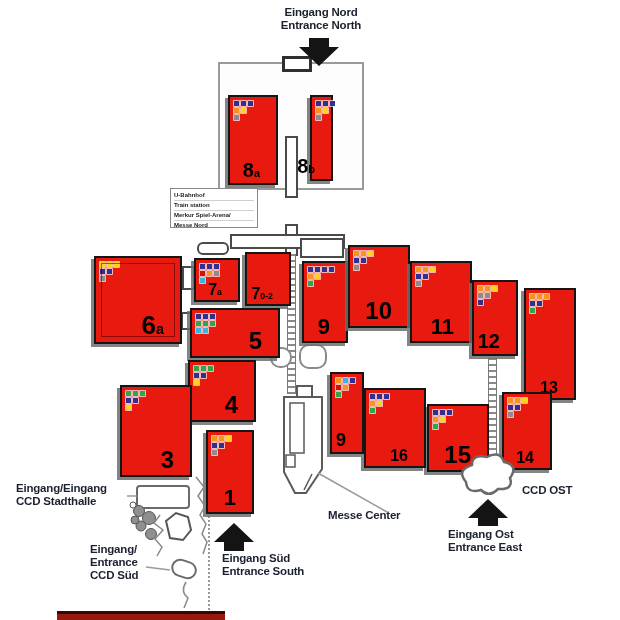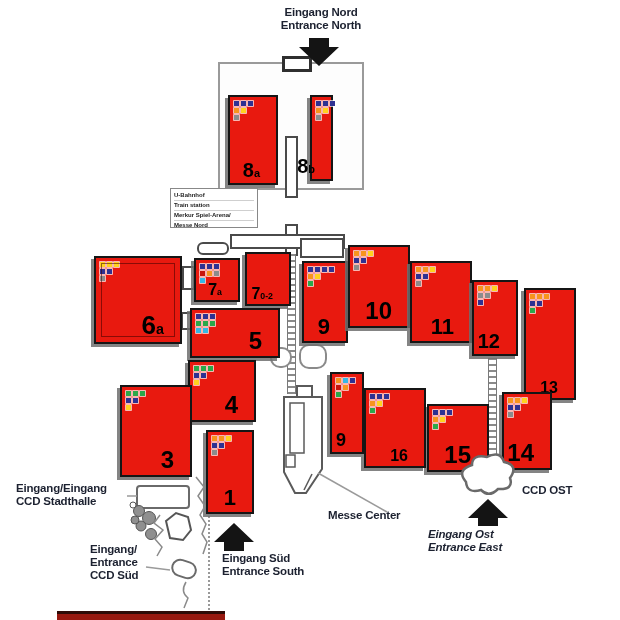--- a/index.html
+++ b/index.html
@@ -298,21 +298,21 @@
             <span class="ic" style="background: rgb(255, 210, 30);"></span>
           </div>
           <div class="irow">
             <span class="ic" style="background: rgb(46, 49, 146);"></span>
             <span class="ic" style="background: rgb(46, 49, 146);"></span>
           </div>
           <div class="irow">
             <span class="ic" style="background: rgb(140, 140, 140);"></span>
           </div>
         </div>
-        <div class="hlabel" style="font-size: 24px;">14</div>
+        <div class="hlabel" style="font-size: 16px;">14</div>
       </div>
       <div class="hall" style="left: 427px; top: 404px; width: 62px; height: 68px;">
         <div class="icons">
           <div class="irow">
             <span class="ic" style="background: rgb(46, 49, 146);"></span>
             <span class="ic" style="background: rgb(46, 49, 146);"></span>
             <span class="ic" style="background: rgb(46, 49, 146);"></span>
           </div>
           <div class="irow">
             <span class="ic" style="background: rgb(247, 148, 29);"></span>
@@ -405,16 +405,16 @@
   <div class="lbl" style="left:16px;top:482px;"><span>Eingang/Eingang</span><br><span>CCD Stadthalle</span></div>
 
   <div class="lbl" style="left:222px;top:552px;"><span>Eingang Süd</span><br><span>Entrance South</span></div>
 
   <div class="lbl" style="left:90px;top:543px;"><span>Eingang/</span><br><span>Entrance</span><br><span>CCD Süd</span></div>
 
   <div class="lbl" style="left:328px;top:509px;">Messe Center</div>
 
   <div class="lbl" style="left:522px;top:484px;">CCD OST</div>
 
-  <div class="lbl" style="left:428px;top:528px;font-style:italic;"><span>Eingang Ost</span><br><span>Entrance East</span></div>
+  <div class="lbl" style="left:448px;top:528px;"><span>Eingang Ost</span><br><span>Entrance East</span></div>
 
   <div class="redstrip" style="left:57px;top:611px;width:168px;height:9px;"></div>
 </div>
 
 </body></html>

